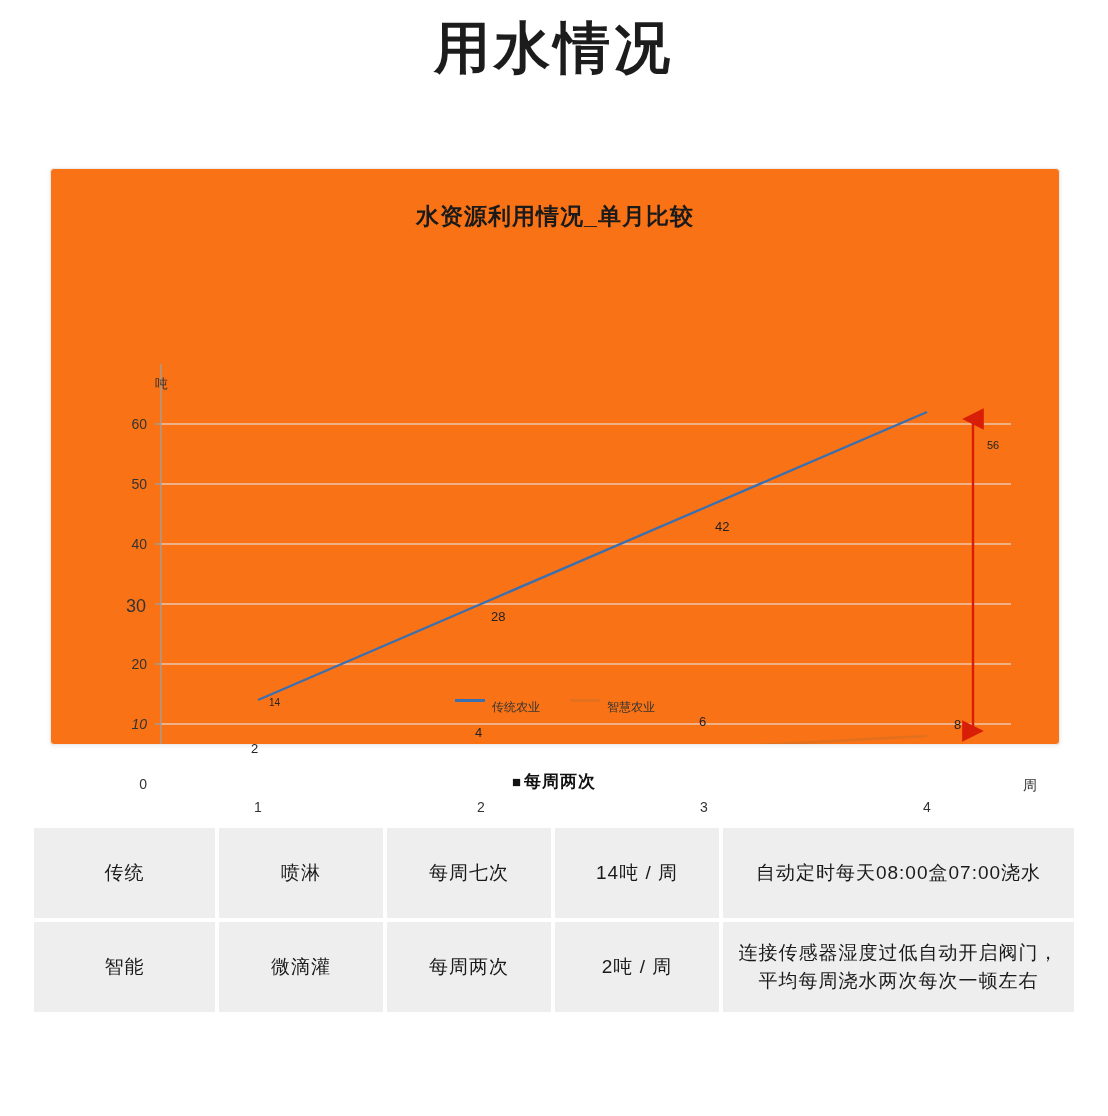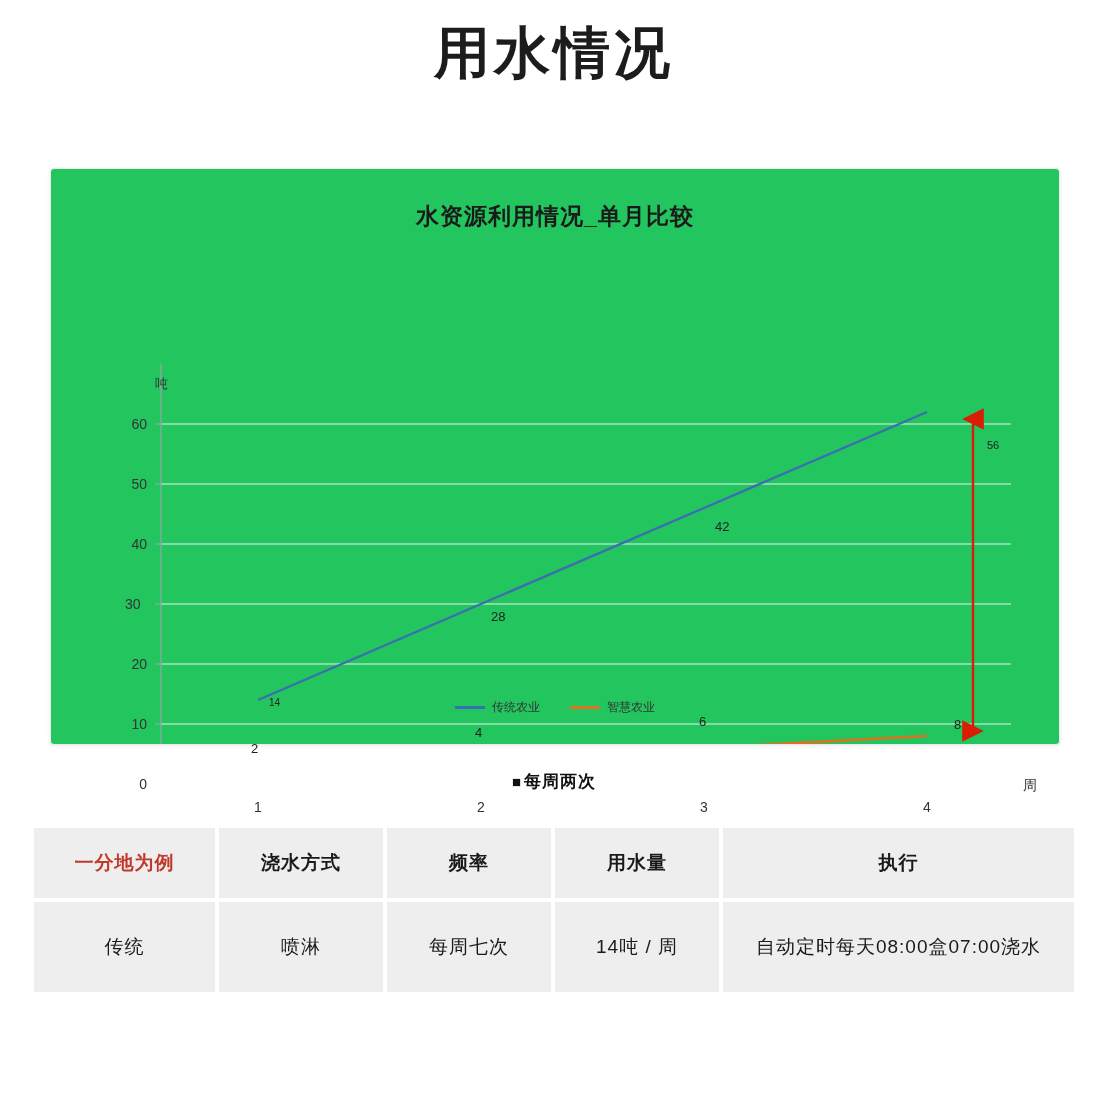--- a/index.html
+++ b/index.html
@@ -25,39 +25,40 @@
   }
   .page-title {
     display: inline-block;
     position: relative;
     font-size: 56px;
     font-weight: 700;
     letter-spacing: 4px;
     color: #1c1c1c;
     line-height: 1.1;
     padding: 4px 14px 0 14px;
+    font-family: Liberation Mono, monospace;
   }
   .page-title .underbar {
     position: absolute;
     left: -6px;
     right: -12px;
     bottom: -8px;
     height: 26px;
     background: #d6d6d6;
     z-index: -1;
   }
 
   
   .chart-card {
     position: absolute;
     left: 50px;
     top: 168px;
     width: 1008px;
     height: 575px;
-    background: #22c55e;
+    background: #f97316;
     border: 1px solid #ececec;
     border-radius: 4px;
     box-shadow: 0 1px 4px rgba(0,0,0,0.08);
   }
   .chart-title {
     text-align: center;
     font-size: 23px;
     font-weight: 700;
     color: #1a1a1a;
     padding-top: 32px;
@@ -76,21 +77,21 @@
     left: 0;
     right: 0;
     bottom: 28px;
     display: flex;
     justify-content: center;
     gap: 30px;
     align-items: center;
   }
   .legend-item {
     display: flex;
-    align-items: center;
+    align-items: flex-start;
     gap: 7px;
     font-size: 12px;
     color: #333;
   }
   .legend-swatch {
     display: inline-block;
     width: 30px;
     height: 2.5px;
   }
 
@@ -208,23 +209,23 @@
         </marker>
       </defs>
       <line x1="922" y1="250" x2="922" y2="562" stroke="#d81e06" stroke-width="2.4" marker-start="url(#arrowDown)" marker-end="url(#arrowUp)"></line>
     </svg>
 
     <div style="position:absolute; left:104px; top:206px; font-size:13px; color:#333;">吨</div>
 
     <div style="position:absolute; left:1000px; top:608px; transform:translateX(-28px); font-size:14px; color:#333;">周</div>
 
     <div style="position:absolute; left:74px; top:607px; width:22px; text-align:right; font-size:14px; color:#333;">0</div>
-    <div style="position:absolute; left:74px; top:547px; width:22px; text-align:right; font-size:14px; color:#333;">10</div>
+    <div style="position:absolute; left:74px; top:547px; width:22px; text-align:right; font-size:14px; color:#333;font-style:italic;">10</div>
     <div style="position:absolute; left:74px; top:487px; width:22px; text-align:right; font-size:14px; color:#333;">20</div>
-    <div style="position:absolute; left:74px; top:427px; width:22px; text-align:left; font-size:14px; color:#333;">30</div>
+    <div style="position:absolute; left:74px; top:427px; width:22px; text-align:center; font-size:18px; color:#333;">30</div>
     <div style="position:absolute; left:74px; top:367px; width:22px; text-align:right; font-size:14px; color:#333;">40</div>
     <div style="position:absolute; left:74px; top:307px; width:22px; text-align:right; font-size:14px; color:#333;">50</div>
     <div style="position:absolute; left:74px; top:247px; width:22px; text-align:right; font-size:14px; color:#333;">60</div>
 
     <div style="position:absolute; left:197px; top:630px; width:20px; text-align:center; font-size:14px; color:#333;">1</div>
     <div style="position:absolute; left:420px; top:630px; width:20px; text-align:center; font-size:14px; color:#333;">2</div>
     <div style="position:absolute; left:643px; top:630px; width:20px; text-align:center; font-size:14px; color:#333;">3</div>
     <div style="position:absolute; left:866px; top:630px; width:20px; text-align:center; font-size:14px; color:#333;">4</div>
 
     <div style="position:absolute; left:218px; top:528px; font-size:10px; color:#222;">14</div>
@@ -249,28 +250,29 @@
     </div>
   </div>
 </div>
 
 <div class="caption">
   <span class="sq">■</span><span>每周两次</span>
 </div>
 
 <table class="data-table">
   <tbody>
-    <tr class="head">
-      <td class="col1 accent">一分地为例</td>
-      <td class="col2">浇水方式</td>
-      <td class="col3">频率</td>
-      <td class="col4">用水量</td>
-      <td class="col5">执行</td>
-    </tr>
     <tr class="body">
       <td class="col1">传统</td>
       <td class="col2">喷淋</td>
       <td class="col3">每周七次</td>
       <td class="col4">14吨 / 周</td>
       <td class="col5">自动定时每天08:00盒07:00浇水</td>
     </tr>
+    <tr class="body">
+      <td class="col1">智能</td>
+      <td class="col2">微滴灌</td>
+      <td class="col3">每周两次</td>
+      <td class="col4">2吨 / 周</td>
+      <td class="col5" style="white-space:pre-line;">连接传感器湿度过低自动开启阀门，
+平均每周浇水两次每次一顿左右</td>
+    </tr>
   </tbody>
 </table>
 
 </body></html>

